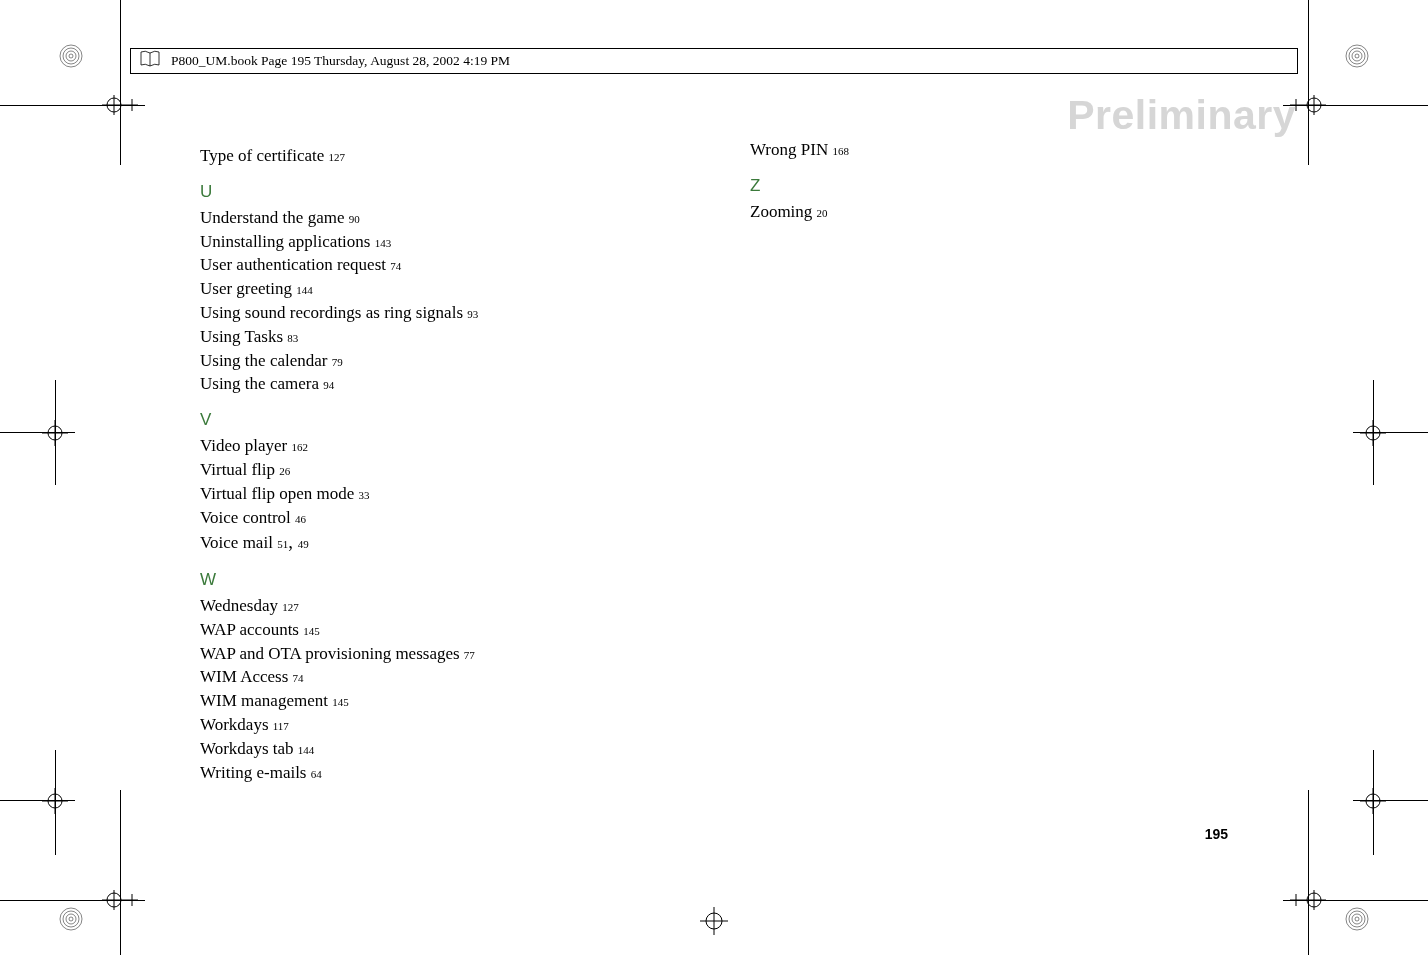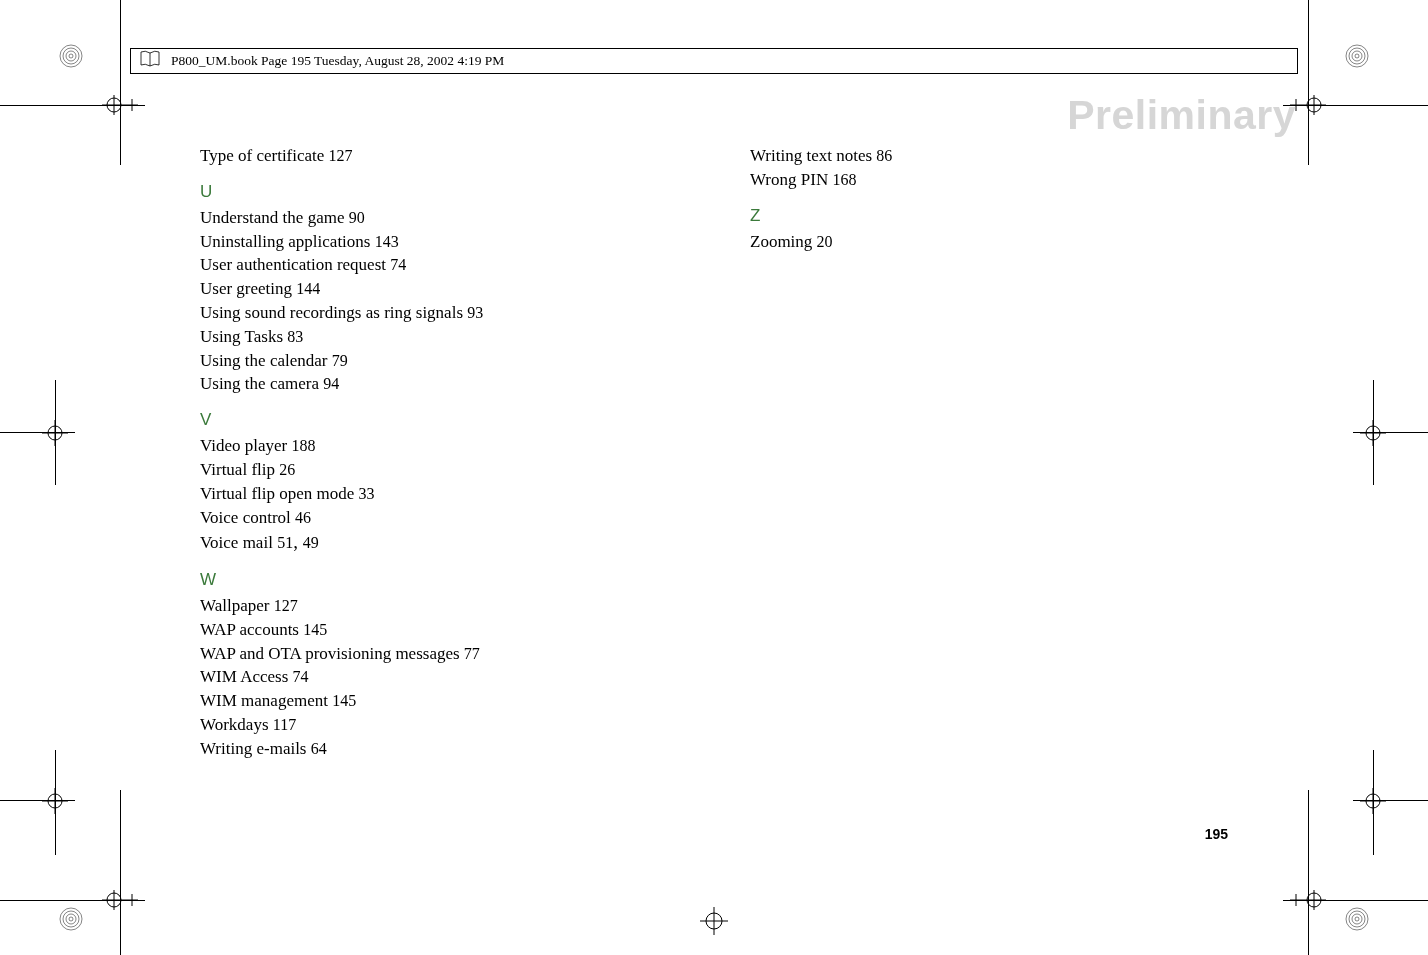--- a/index.html
+++ b/index.html
@@ -50,21 +50,21 @@
       color: #3b7a3b;
       margin-top: 14px;
       margin-bottom: 4px;
       font-weight: normal;
     }
     .entry {
       font-size: 17px;
       color: #000;
       line-height: 1.4;
     }
-    .entry .pg { font-size: 16px; }
+    .entry .pg { font-size: 11px; }
     .first-entry { margin-top: 6px; }
     .page-num {
       position: absolute;
       bottom: 113px;
       right: 200px;
       font-family: Arial, Helvetica, sans-serif;
       font-weight: bold;
       font-size: 14px;
       color: #000;
     }
@@ -177,21 +177,21 @@
     </svg>
 </div>
 
 <div class="header-container">
   <span class="header-icon">
     <svg width="22" height="18" viewBox="0 0 22 18">
         <path d="M2 2 Q6 0 11 3 Q16 0 20 2 V15 Q16 13 11 16 Q6 13 2 15 Z" fill="none" stroke="#000" stroke-width="0.8"></path>
         <path d="M11 3 V16" stroke="#000" stroke-width="0.8"></path>
       </svg>
   </span>
-  <span class="header-text">P800_UM.book  Page 195  Tuesday, August 28, 2002  4:19 PM</span>
+  <span class="header-text">P800_UM.book  Page 195  Thursday, August 28, 2002  4:19 PM</span>
 </div>
 
 <div class="watermark">Preliminary</div>
 
 <div class="content">
   <div class="col">
     <div class="entry first-entry">
       <span>Type of certificate</span>
       <span class="pg">127</span>
     </div>
@@ -200,38 +200,38 @@
     <div class="entry"><span>Understand the game</span> <span class="pg">90</span></div>
     <div class="entry"><span>Uninstalling applications</span> <span class="pg">143</span></div>
     <div class="entry"><span>User authentication request</span> <span class="pg">74</span></div>
     <div class="entry"><span>User greeting</span> <span class="pg">144</span></div>
     <div class="entry"><span>Using sound recordings as ring signals</span> <span class="pg">93</span></div>
     <div class="entry"><span>Using Tasks</span> <span class="pg">83</span></div>
     <div class="entry"><span>Using the calendar</span> <span class="pg">79</span></div>
     <div class="entry"><span>Using the camera</span> <span class="pg">94</span></div>
 
     <div class="section-letter">V</div>
-    <div class="entry"><span>Video player</span> <span class="pg">188</span></div>
+    <div class="entry"><span>Video player</span> <span class="pg">162</span></div>
     <div class="entry"><span>Virtual flip</span> <span class="pg">26</span></div>
     <div class="entry"><span>Virtual flip open mode</span> <span class="pg">33</span></div>
     <div class="entry"><span>Voice control</span> <span class="pg">46</span></div>
     <div class="entry"><span>Voice mail</span> <span class="pg">51</span><span style="font-size:19px;">, </span><span class="pg">49</span></div>
 
     <div class="section-letter">W</div>
-    <div class="entry"><span>Wallpaper</span> <span class="pg">127</span></div>
+    <div class="entry"><span>Wednesday</span> <span class="pg">127</span></div>
     <div class="entry"><span>WAP accounts</span> <span class="pg">145</span></div>
     <div class="entry"><span>WAP and OTA provisioning messages</span> <span class="pg">77</span></div>
     <div class="entry"><span>WIM Access</span> <span class="pg">74</span></div>
     <div class="entry"><span>WIM management</span> <span class="pg">145</span></div>
     <div class="entry"><span>Workdays</span> <span class="pg">117</span></div>
+    <div class="entry"><span>Workdays tab</span> <span class="pg">144</span></div>
     <div class="entry"><span>Writing e-mails</span> <span class="pg">64</span></div>
   </div>
 
   <div class="col">
-    <div class="entry first-entry"><span>Writing text notes</span> <span class="pg">86</span></div>
     <div class="entry"><span>Wrong PIN</span> <span class="pg">168</span></div>
 
     <div class="section-letter">Z</div>
     <div class="entry"><span>Zooming</span> <span class="pg">20</span></div>
   </div>
 </div>
 
 <div class="page-num">195</div>
 
 </body></html>

